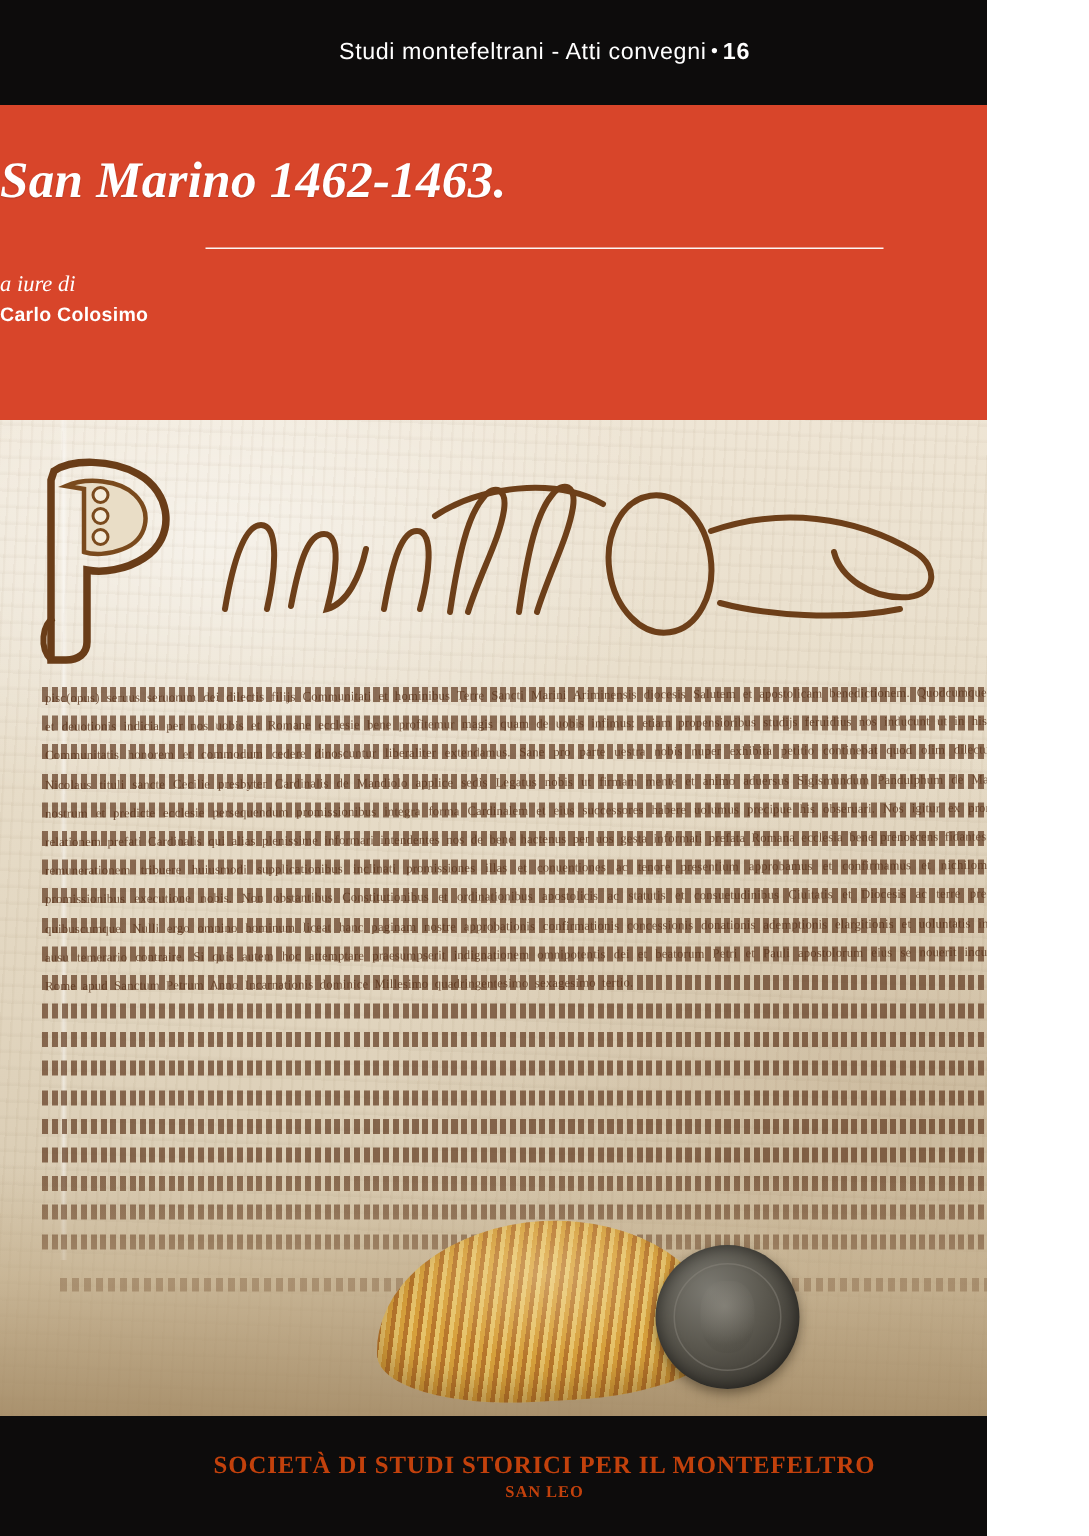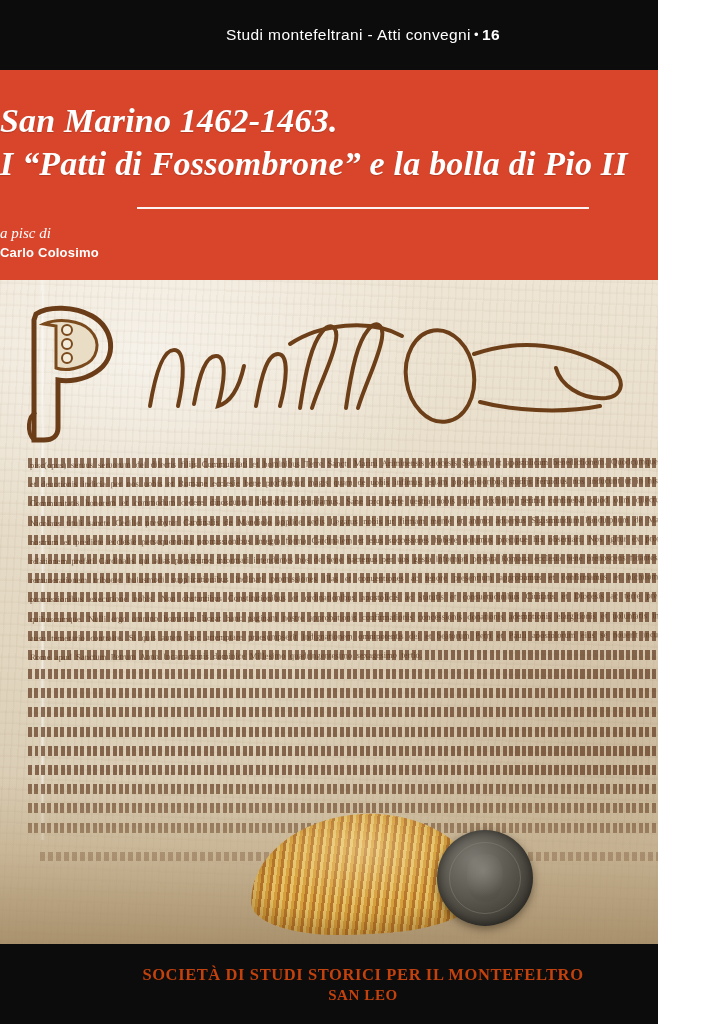--- a/index.html
+++ b/index.html
@@ -249,44 +249,43 @@
     justify-content: center;
   }
   .publisher-line1 {
     font-family: "Liberation Serif", serif;
     font-size: 16.5px;
     font-weight: 700;
     letter-spacing: 0.6px;
   }
   .publisher-line2 {
     font-family: "Liberation Serif", serif;
-    font-size: 15px;
+    font-size: 11px;
     font-weight: 700;
     letter-spacing: 0.6px;
     margin-top: 2px;
   }
 </style>
 </head>
 <body>
 
 <div class="cover">
 
   <div class="top-band">
     <div class="series-line">
       <span>Studi montefeltrani - Atti convegni</span><span class="sep">•</span><span class="num">16</span>
     </div>
   </div>
 
   <div class="red-band">
     <div class="title-wrap">
       <div class="title-line">San Marino 1462-1463.</div>
-      <div class="title-line">I “Patti di Fossombrone” e la bolla di Pio II</div>
       <div class="title-rule"></div>
       <div class="editor-wrap">
-        <div class="editor-prefix">a pisc di</div>
+        <div class="editor-prefix">a iure di</div>
         <div class="editor-name">Carlo Colosimo</div>
       </div>
     </div>
   </div>
 
   <div class="parchment">
     <div class="parch-bg"></div>
     <div class="parch-seam"></div>
 
     <div class="initial-P">

